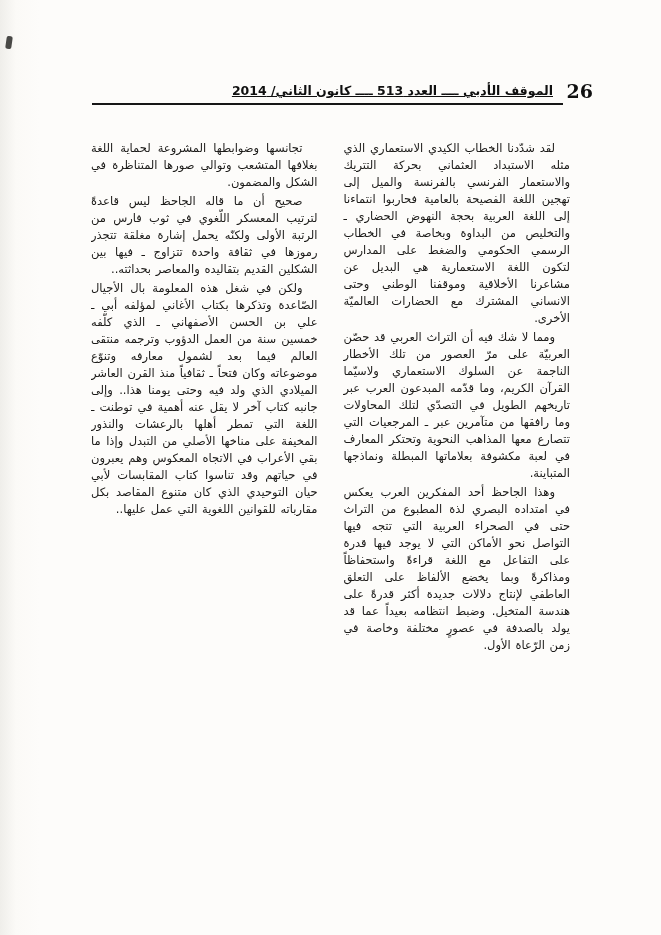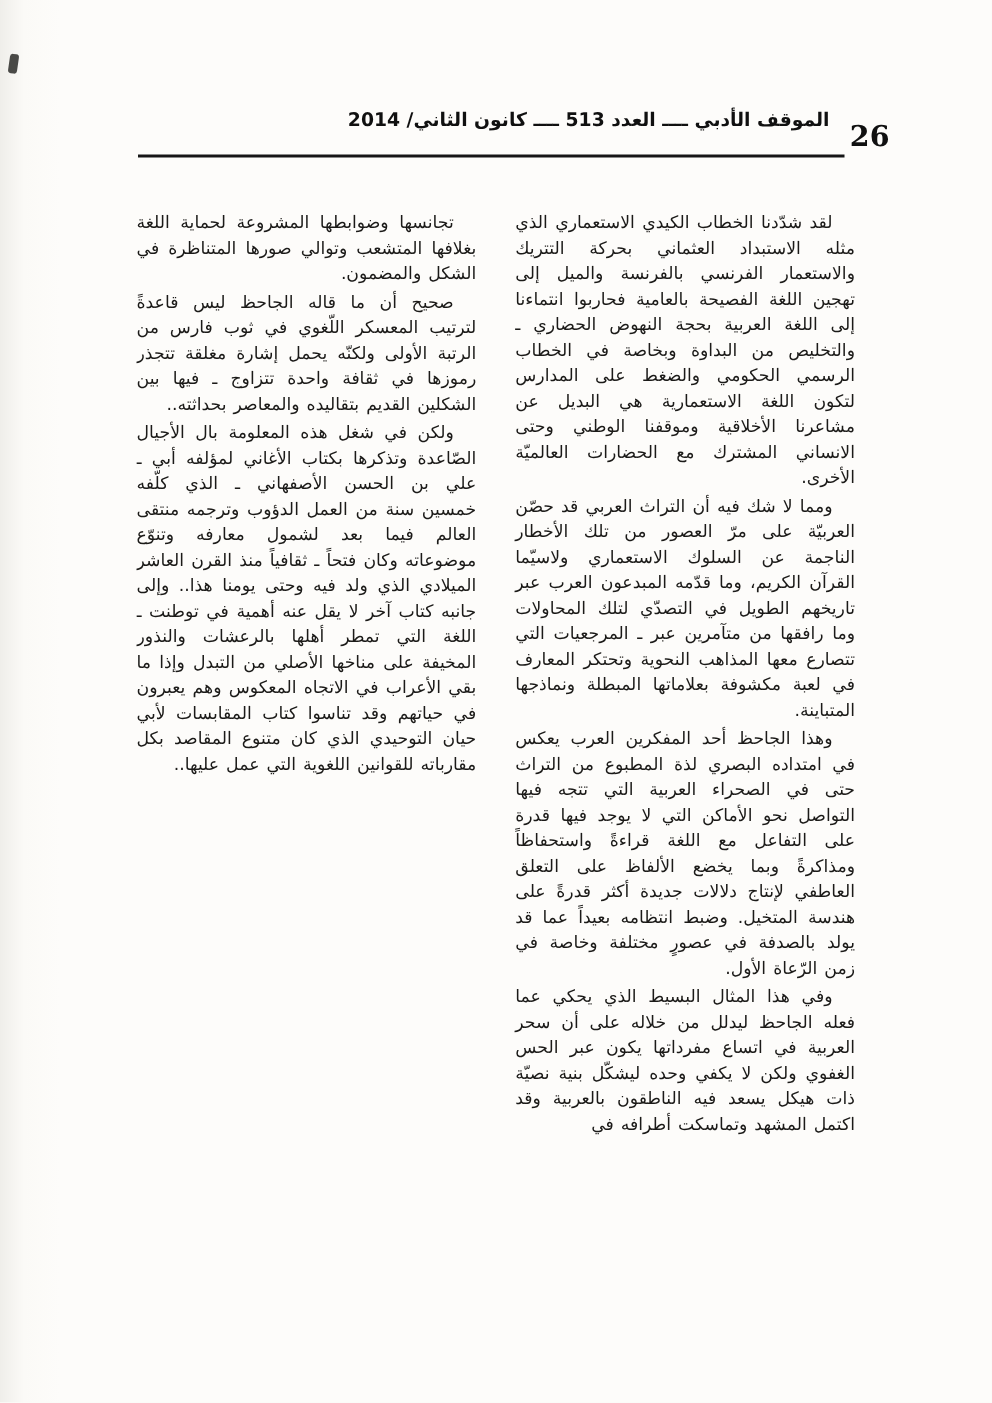--- a/index.html
+++ b/index.html
@@ -38,26 +38,27 @@
     right: 98px;
     direction: rtl;
     text-align: left; 
     border-bottom: 2px solid #161616;
     padding-bottom: 5px;
     height: 20px;
   }
   .journal-line {
     position: absolute;
     right: 10px;
-    bottom: 16px;
+    bottom: 5px;
     font-size: 12.5px;
     font-weight: bold;
     color: #101010;
     white-space: nowrap;
     letter-spacing: 0.2px;
+    text-decoration: underline;
   }
   .page-number {
     position: absolute;
     right: -30px;
     bottom: 1px;
     font-family: "DejaVu Serif", serif;
     font-size: 19px;
     font-weight: bold;
     color: #101010;
     text-align: right;
@@ -99,21 +100,20 @@
     <span class="journal-line">الموقف الأدبي ــــ العدد 513 ــــ كانون الثاني/ 2014</span>
     <span class="page-number">26</span>
   </header>
 
   <main class="columns">
 
     <section class="col col-right">
       <p>لقد شدّدنا الخطاب الكيدي الاستعماري الذي مثله الاستبداد العثماني بحركة التتريك والاستعمار الفرنسي بالفرنسة والميل إلى تهجين اللغة الفصيحة بالعامية فحاربوا انتماءنا إلى اللغة العربية بحجة النهوض الحضاري ـ والتخليص من البداوة وبخاصة في الخطاب الرسمي الحكومي والضغط على المدارس لتكون اللغة الاستعمارية هي البديل عن مشاعرنا الأخلاقية وموقفنا الوطني وحتى الانساني المشترك مع الحضارات العالميّة الأخرى.</p>
       <p>ومما لا شك فيه أن التراث العربي قد حصّن العربيّة على مرّ العصور من تلك الأخطار الناجمة عن السلوك الاستعماري ولاسيّما القرآن الكريم، وما قدّمه المبدعون العرب عبر تاريخهم الطويل في التصدّي لتلك المحاولات وما رافقها من متآمرين عبر ـ المرجعيات التي تتصارع معها المذاهب النحوية وتحتكر المعارف في لعبة مكشوفة بعلاماتها المبطلة ونماذجها المتباينة.</p>
       <p>وهذا الجاحظ أحد المفكرين العرب يعكس في امتداده البصري لذة المطبوع من التراث حتى في الصحراء العربية التي تتجه فيها التواصل نحو الأماكن التي لا يوجد فيها قدرة على التفاعل مع اللغة قراءةً واستحفاظاً ومذاكرةً وبما يخضع الألفاظ على التعلق العاطفي لإنتاج دلالات جديدة أكثر قدرةً على هندسة المتخيل. وضبط انتظامه بعيداً عما قد يولد بالصدفة في عصورٍ مختلفة وخاصة في زمن الرّعاة الأول.</p>
-      <p>وفي هذا المثال البسيط الذي يحكي عما فعله الجاحظ ليدلل من خلاله على أن سحر العربية في اتساع مفرداتها يكون عبر الحس الغفوي ولكن لا يكفي وحده ليشكّل بنية نصيّة ذات هيكل يسعد فيه الناطقون بالعربية وقد اكتمل المشهد وتماسكت أطرافه في</p>
     </section>
 
     <section class="col col-left">
       <p>تجانسها وضوابطها المشروعة لحماية اللغة بغلافها المتشعب وتوالي صورها المتناظرة في الشكل والمضمون.</p>
       <p>صحيح أن ما قاله الجاحظ ليس قاعدةً لترتيب المعسكر اللّغوي في ثوب فارس من الرتبة الأولى ولكنّه يحمل إشارة مغلقة تتجذر رموزها في ثقافة واحدة تتزاوج ـ فيها بين الشكلين القديم بتقاليده والمعاصر بحداثته..</p>
       <p>ولكن في شغل هذه المعلومة بال الأجيال الصّاعدة وتذكرها بكتاب الأغاني لمؤلفه أبي ـ علي بن الحسن الأصفهاني ـ الذي كلّفه خمسين سنة من العمل الدؤوب وترجمه منتقى العالم فيما بعد لشمول معارفه وتنوّع موضوعاته وكان فتحاً ـ ثقافياً منذ القرن العاشر الميلادي الذي ولد فيه وحتى يومنا هذا.. وإلى جانبه كتاب آخر لا يقل عنه أهمية في توطنت ـ اللغة التي تمطر أهلها بالرعشات والنذور المخيفة على مناخها الأصلي من التبدل وإذا ما بقي الأعراب في الاتجاه المعكوس وهم يعبرون في حياتهم وقد تناسوا كتاب المقابسات لأبي حيان التوحيدي الذي كان متنوع المقاصد بكل مقارباته للقوانين اللغوية التي عمل عليها..</p>
     </section>
 
   </main>
 

